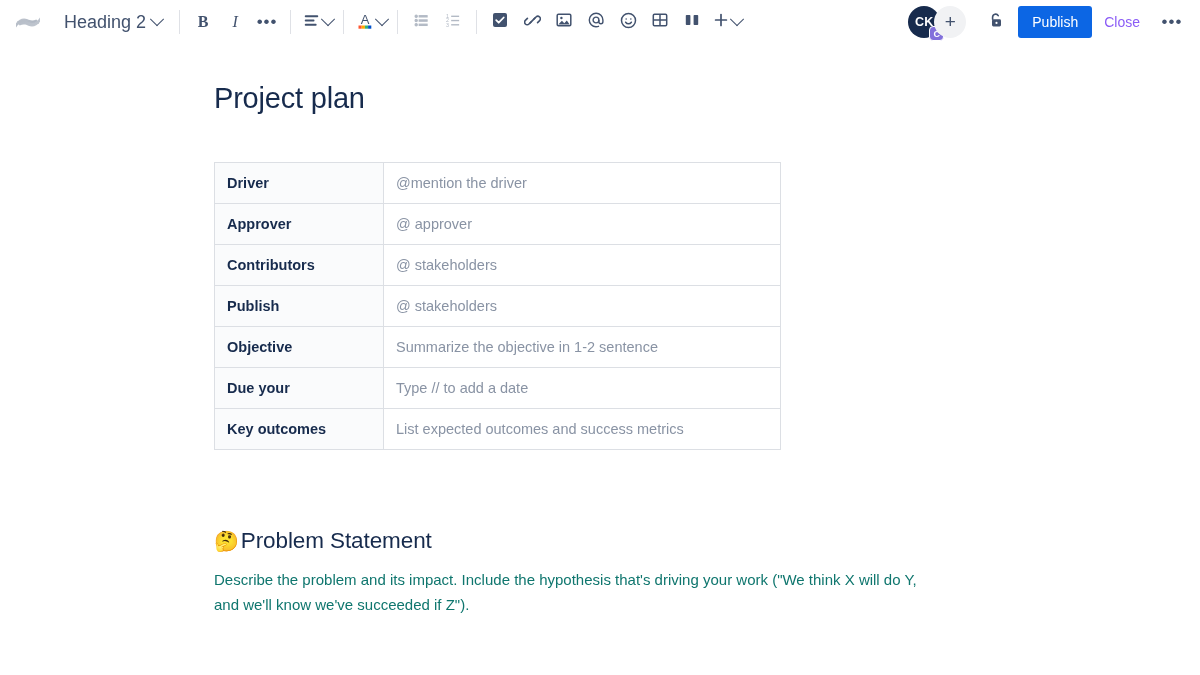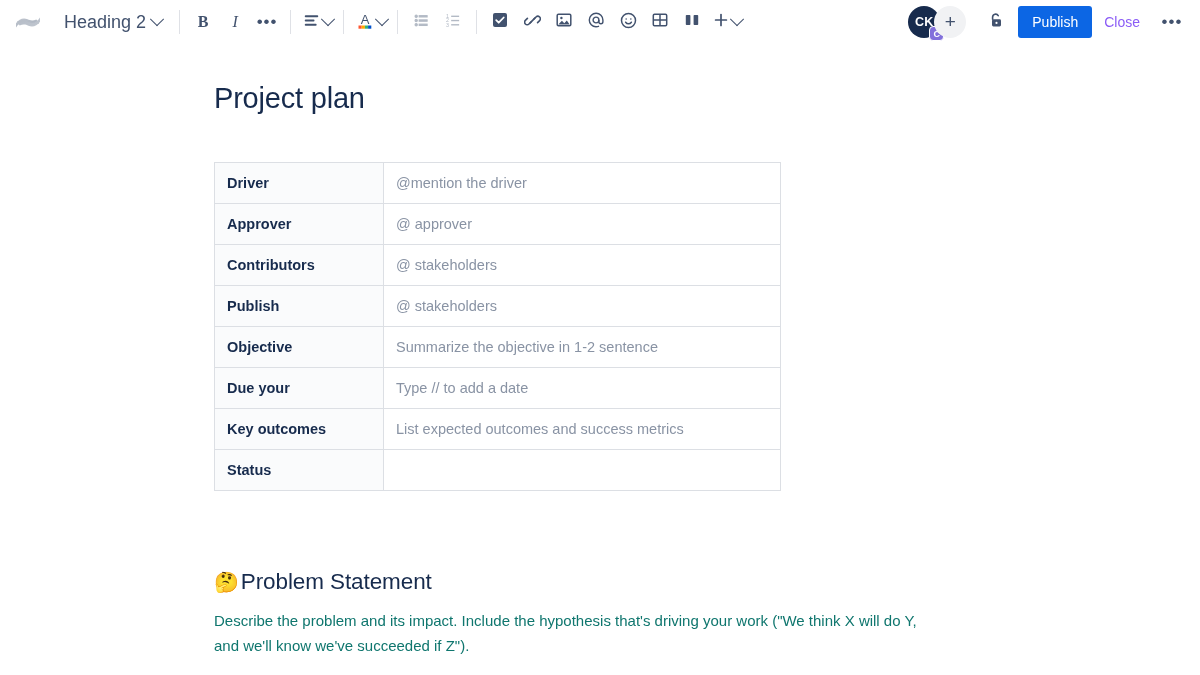--- a/index.html
+++ b/index.html
@@ -386,24 +386,20 @@
           <td class="val">Summarize the objective in 1-2 sentence</td>
         </tr>
         <tr>
           <td class="lbl">Due your</td>
           <td class="val">Type // to add a date</td>
         </tr>
         <tr>
           <td class="lbl">Key outcomes</td>
           <td class="val">List expected outcomes and success metrics</td>
         </tr>
-        <tr>
-          <td class="lbl">Status</td>
-          <td class="val"></td>
-        </tr>
       </tbody>
     </table>
 
     <h2 class="section-heading">
       <span class="emoji">🤔</span>
       <span>Problem Statement</span>
     </h2>
 
     <p class="body-par">Describe the problem and its impact. Include the hypothesis that's driving your work ("We think X will do Y, and we'll know we've succeeded if Z").</p>
 

